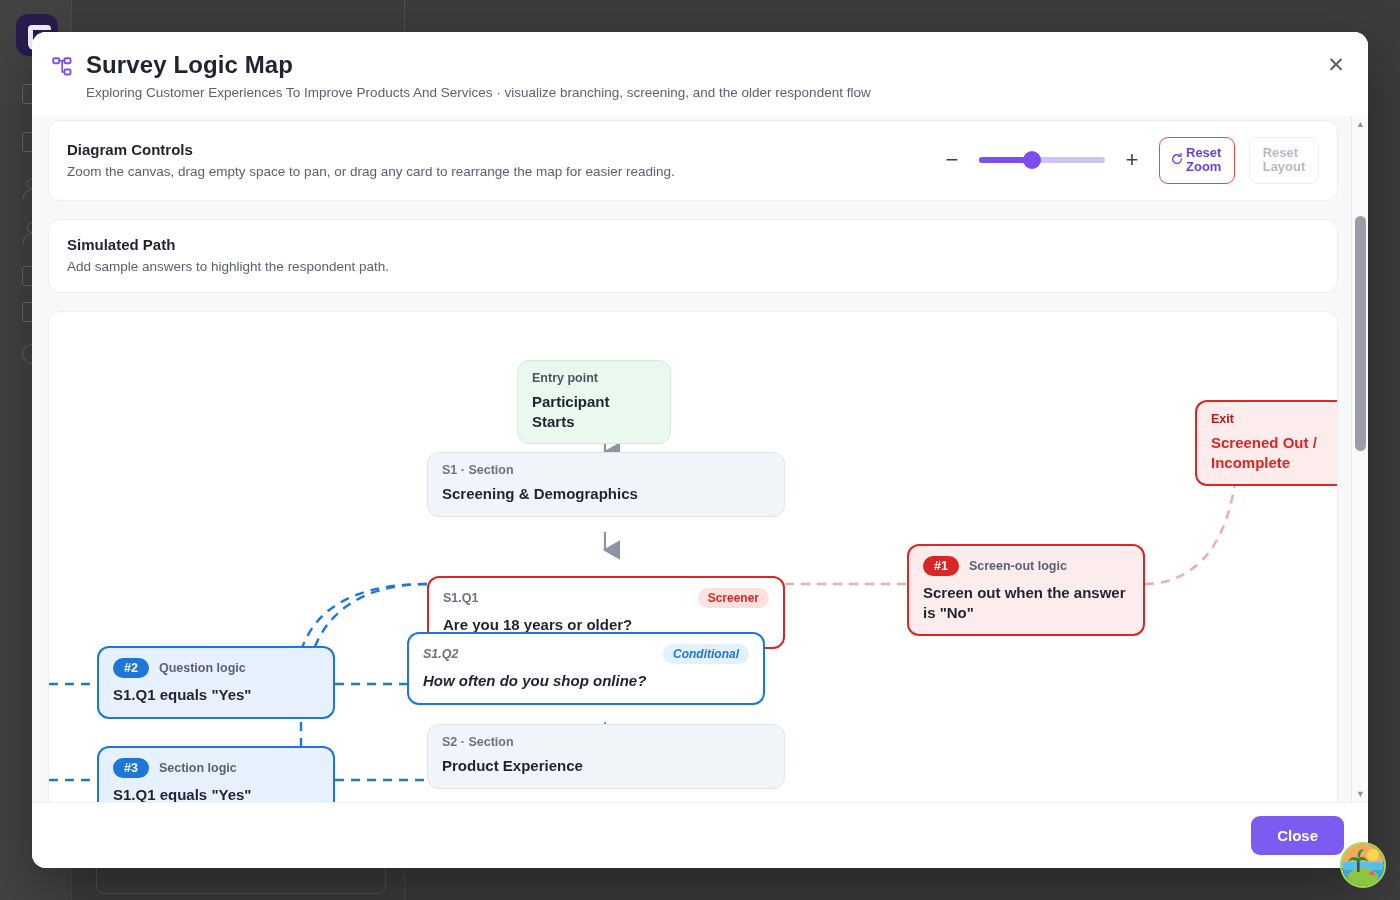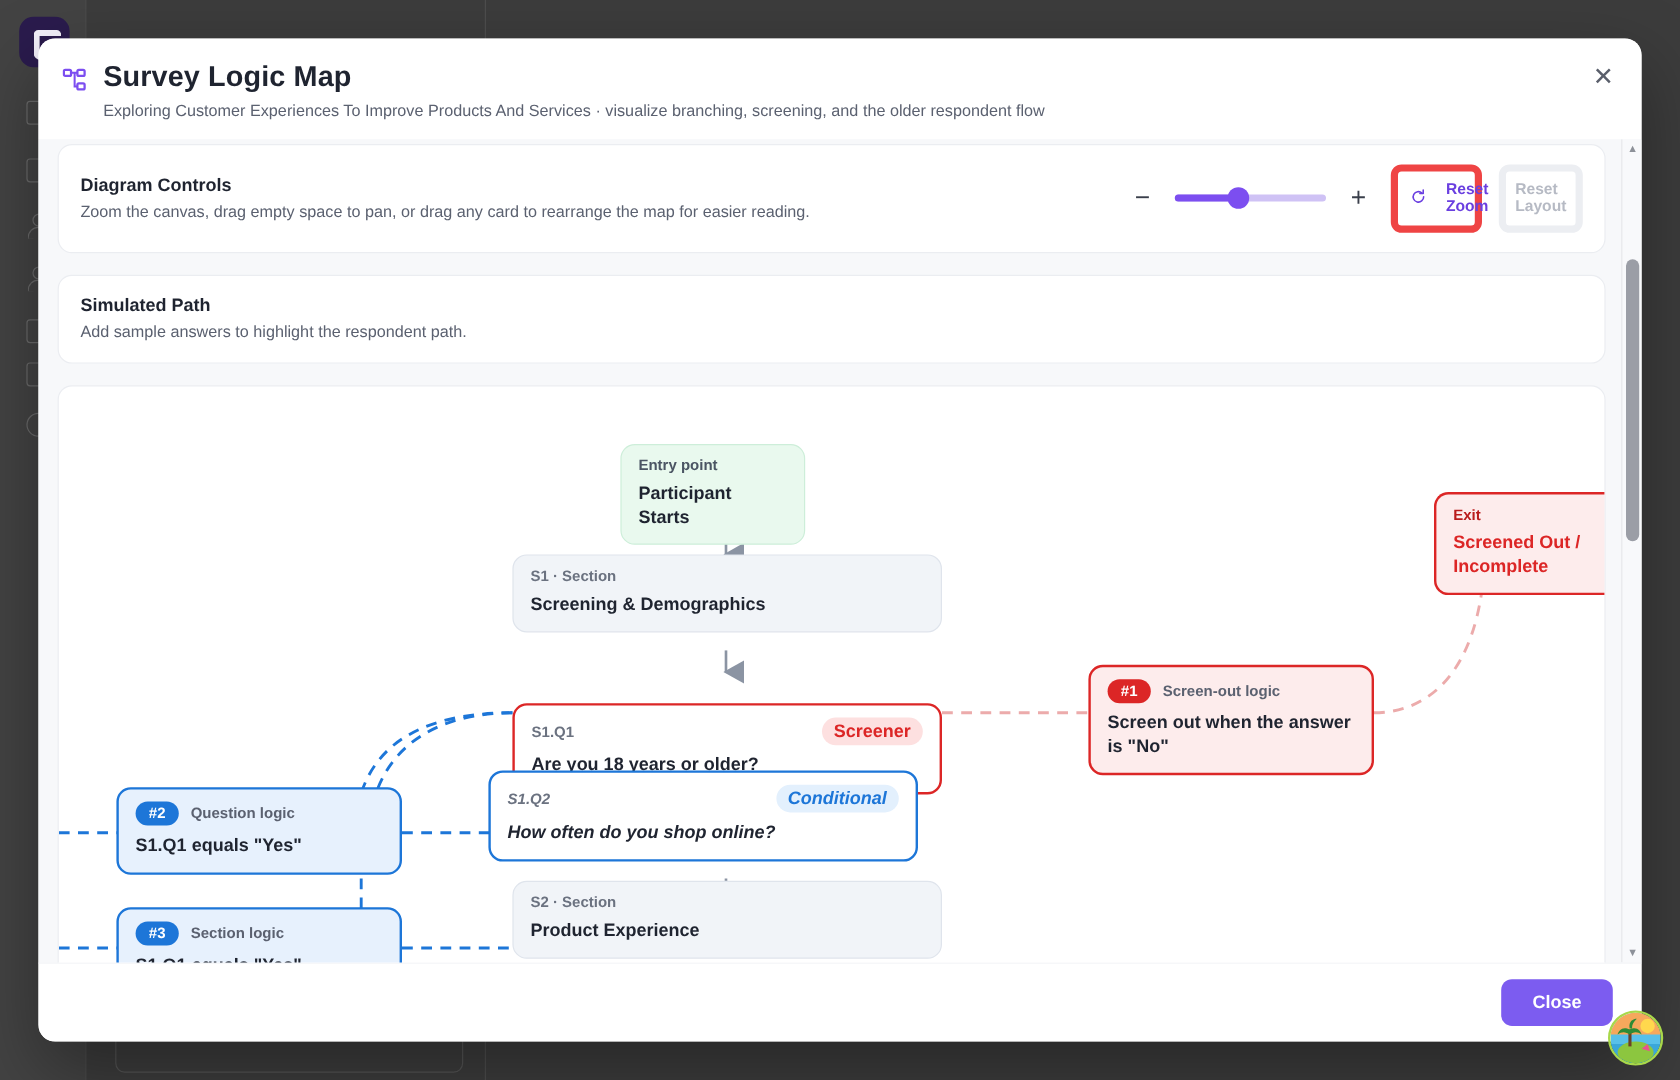--- a/index.html
+++ b/index.html
@@ -130,23 +130,23 @@
   .zoom-slider-fill {
     position: absolute; left: 0; top: 0; height: 6px; width: 42%;
     background: #7c4ef0; border-radius: 3px;
   }
   .zoom-slider-thumb {
     position: absolute; left: 42%; top: 50%;
     width: 18px; height: 18px; margin-left: -9px; margin-top: -9px;
     border-radius: 50%; background: #7c4ef0;
   }
   .ctrl-btn {
-    border: 6px solid #ef4444; background: #fff; border-radius: 9px;
+    border: 1px solid #ef4444; background: #fff; border-radius: 9px;
     padding: 8px 10px; cursor: pointer;
-    display: flex; align-items: center; gap: 16px;
+    display: flex; align-items: center; gap: 2px;
     font-family: "Liberation Sans", sans-serif;
     color: #6a3fe0; font-size: 13px; font-weight: 700;
     line-height: 1.15; text-align: left; width: 76px;
   }
   .ctrl-btn.disabled {
     border-color: #eceef2; color: #b6bac4; cursor: default;
     justify-content: center; width: 70px;
   }
   .ctrl-btn .lbl { display: block; }
 
@@ -171,21 +171,21 @@
   }
   .node-meta {
     font-size: 12.5px; color: #6b7280; font-weight: 600;
     display: flex; align-items: center; justify-content: space-between; gap: 10px;
   }
   .node-title {
     font-size: 15px; font-weight: 700; color: #1f2430; margin-top: 7px;
     line-height: 1.3;
   }
   .badge {
-    font-size: 15px; font-weight: 700; border-radius: 999px;
+    font-size: 12px; font-weight: 700; border-radius: 999px;
     padding: 3px 10px; white-space: nowrap; text-align: center;
   }
   .badge.screener { color: #dc2626; background: #fde0e0; }
   .badge.conditional { color: #1d76d8; background: #e3f0fd; }
 
   .node.entry {
     background: #e9f9ee; border: 1px solid #cdeed9;
   }
   .node.entry .node-meta { color: #4b5563; }
   .node.section {

